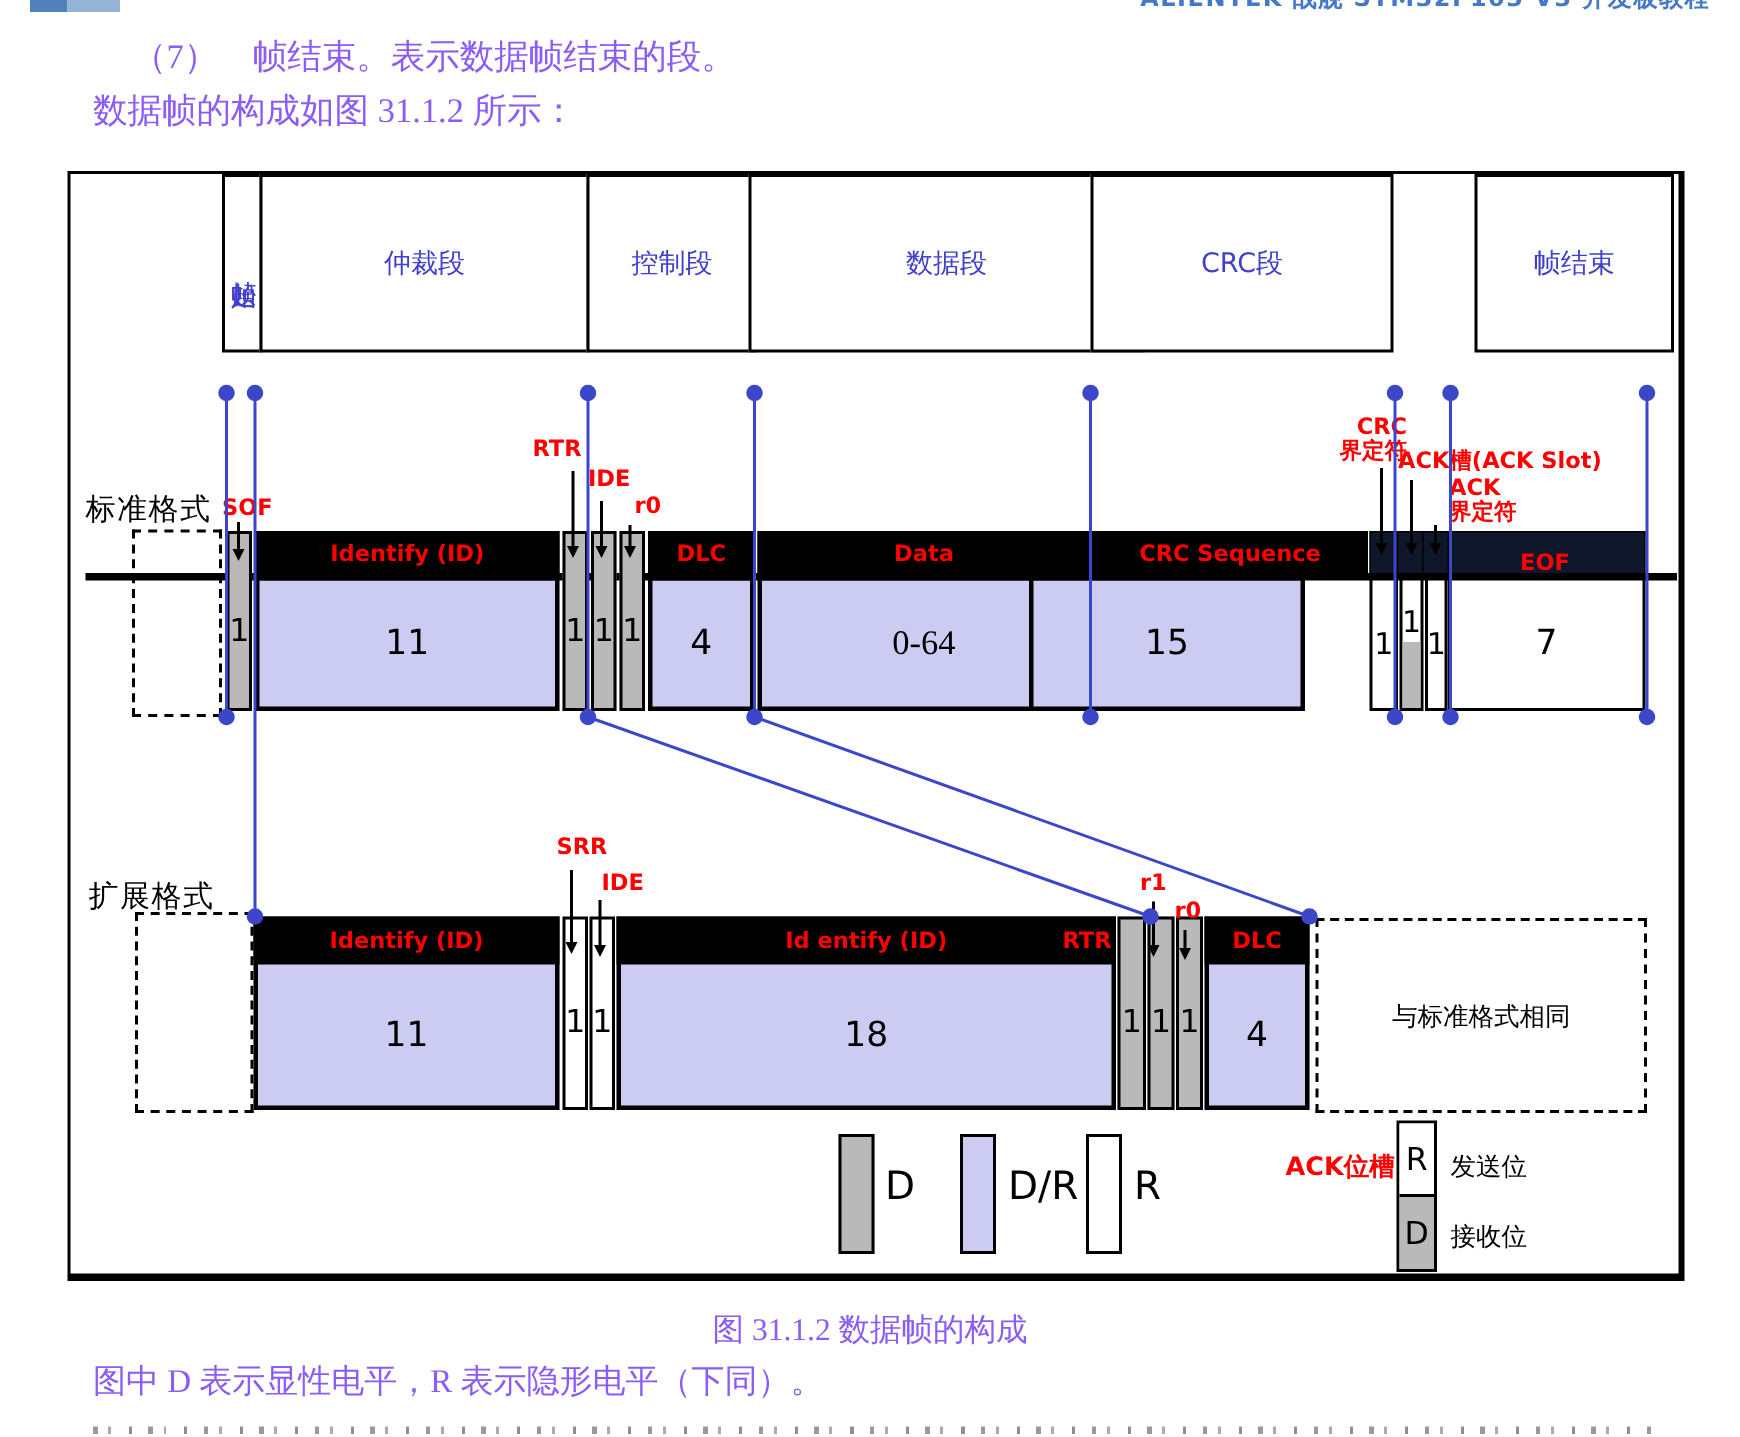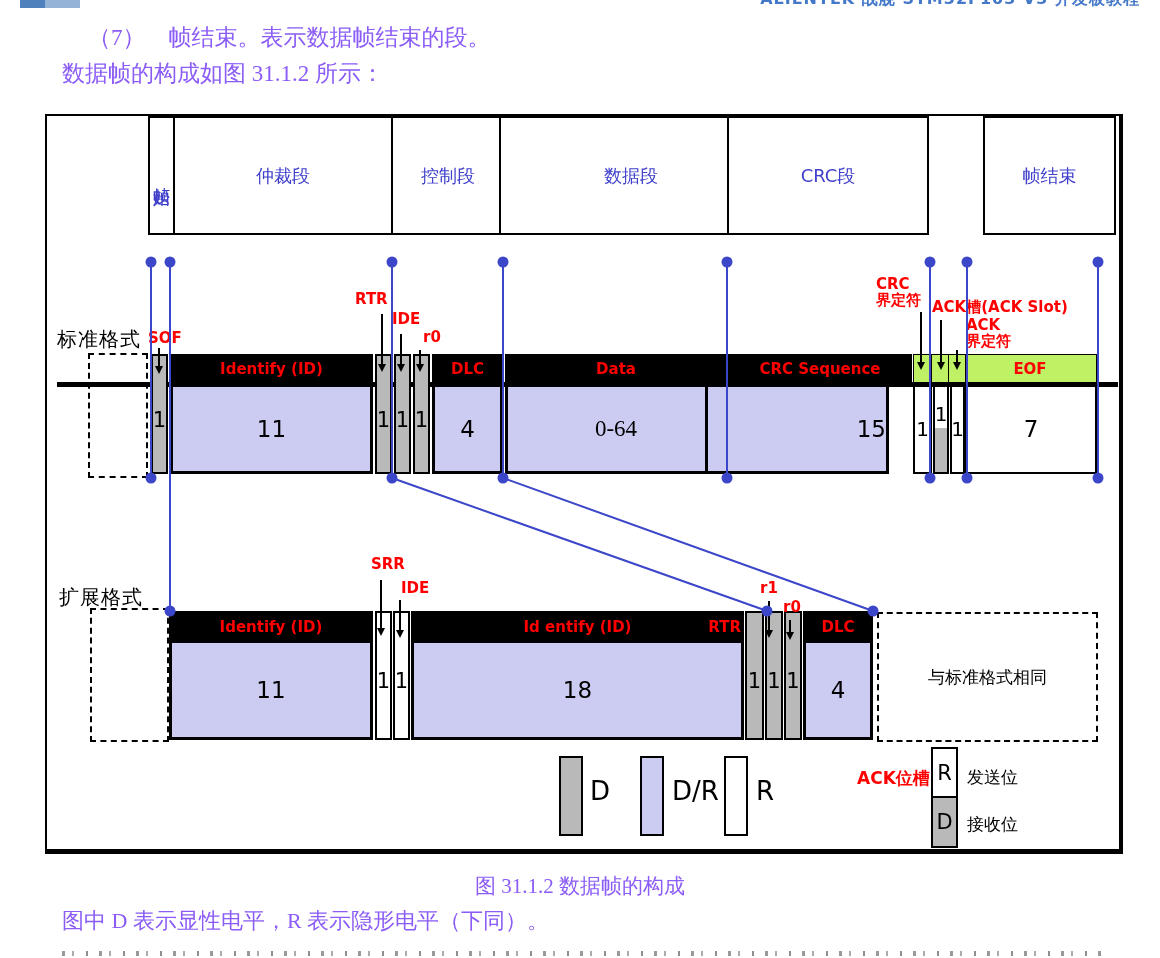--- a/index.html
+++ b/index.html
@@ -31,21 +31,21 @@
           transform:translate(-50%,-50%); z-index:30; }
   .vline{ position:absolute; width:2px; background:#3c46c8; transform:translateX(-50%); z-index:25; }
   svg.overlay { position:absolute; left:0; top:0; z-index:24; pointer-events:none; }
 
   
   .rowlabel { position:absolute; font-size:20px; color:#000; letter-spacing:1px; }
   .busline  { position:absolute; height:5px; background:#000; z-index:4; }
   .band { position:absolute; border:1px solid #000; display:flex; align-items:center;
           justify-content:center; z-index:2; }
   .band.purple { background:#000000; }
-  .band.white  { background:#bef264; }
+  .band.white  { background:#0f172a;align-items:flex-end; }
   .redlbl { color:#fe0000; font-size:15px; font-weight:bold; line-height:16px; z-index:21; }
   .cell { position:absolute; border:3px solid #000; background:#ccccf2; display:flex;
           align-items:center; justify-content:center; font-size:23px; color:#000; z-index:3; }
   .cell.thin { border-width:2px; background:#fff; }
   .graycol { position:absolute; background:#b9b9b9; border:2px solid #000; display:flex;
              justify-content:center; font-size:21px; color:#000; z-index:6; }
   .whitecol{ position:absolute; background:#fff; border:2px solid #000; display:flex;
              justify-content:center; font-size:21px; color:#000; z-index:6; }
   .dashbox { position:absolute; border:2px dashed #000; background:#fff; z-index:2;
              display:flex; align-items:center; justify-content:center; }
@@ -151,21 +151,21 @@
 
   <div class="cell" style="left:170px; top:384px; width:203px; height:90px;">
     <span>11</span>
   </div>
   <div class="cell" style="left:432px; top:384px; width:71px; height:90px;">
     <span>4</span>
   </div>
   <div class="cell" style="left:505px; top:384px; width:222px; height:90px;font-family:Liberation Serif, serif;">
     <span>0-64</span>
   </div>
-  <div class="cell" style="left:705px; top:384px; width:184px; height:90px;justify-content:flex-end;">
+  <div class="cell" style="left:686px; top:384px; width:184px; height:90px;">
     <span>15</span>
   </div>
   <div class="cell thin" style="left:913px; top:384px; width:19px; height:90px; font-size:20px;">
     <span>1</span>
   </div>
   <div class="cell thin" style="left:933px; top:384px; width:16px; height:90px; font-size:20px; align-items:flex-start; padding-top:16px;">
     <span style="z-index:2;">1</span>
     <span class="graystrip" style="height:44px;"></span>
   </div>
   <div class="cell thin" style="left:950px; top:384px; width:15px; height:90px; font-size:20px;">
@@ -184,21 +184,21 @@
   <div class="graycol" style="left:394px; top:354px; width:17px; height:120px; padding-top:52px;">
     <span>1</span>
   </div>
   <div class="graycol" style="left:413px; top:354px; width:17px; height:120px; padding-top:52px;">
     <span>1</span>
   </div>
 
   <div class="abs redlbl" style="left:355px; top:291px;">RTR</div>
   <div class="abs redlbl" style="left:392px; top:311px;">IDE</div>
   <div class="abs redlbl" style="left:423px; top:329px;">r0</div>
-  <div class="abs redlbl" style="left:876px; top:276px; width:62px; text-align:left;">
+  <div class="abs redlbl" style="left:876px; top:276px; width:62px; text-align:right;">
     <div>CRC</div>
     <div>界定符</div>
   </div>
   <div class="abs redlbl" style="left:932px; top:299px; white-space:nowrap;">ACK槽(ACK Slot)</div>
   <div class="abs redlbl" style="left:966px; top:317px;">
     <div>ACK</div>
     <div>界定符</div>
   </div>
 
   <div class="arr" style="left:155px; top:348px; height:26px;">

